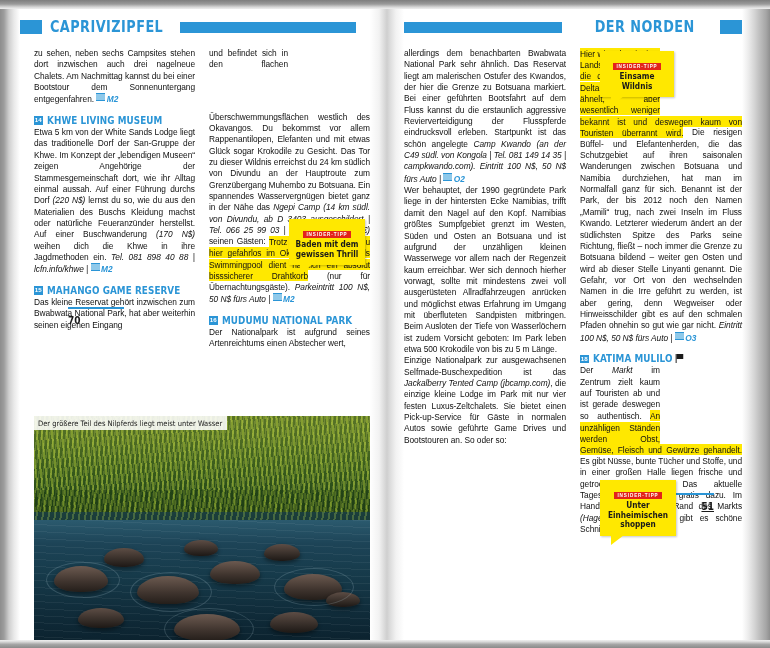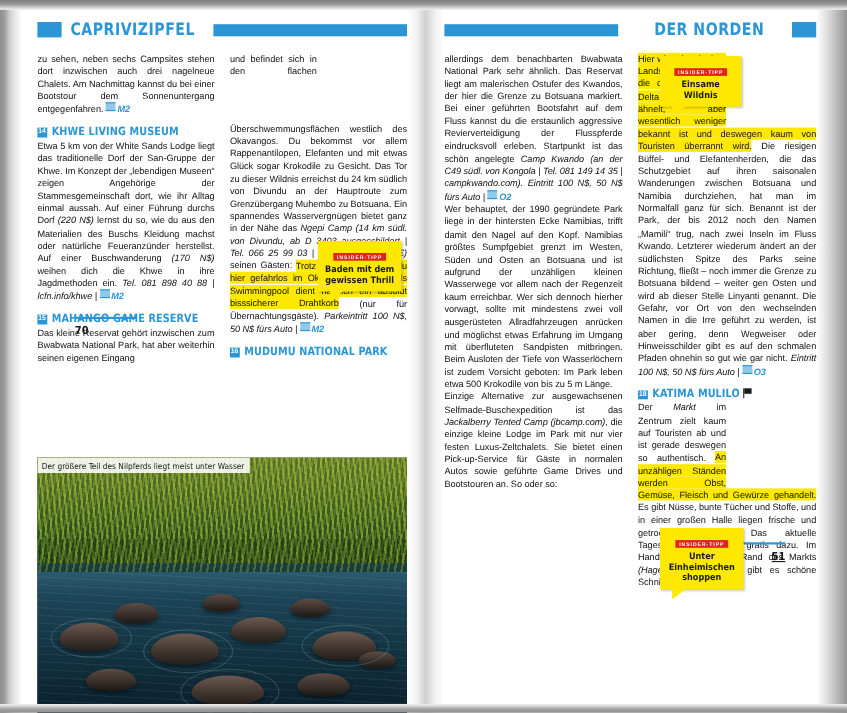--- a/index.html
+++ b/index.html
@@ -13,21 +13,21 @@
     background:linear-gradient(90deg,#8d8d8d 0px,#9d9d9d 4px,#cfcfcf 9px,#e9e9e9 14px,#ffffff 20px,
       #ffffff 370px,#f2f2f2 379px,#dcdcdc 384px,#cfcfcf 387px,#dcdcdc 390px,#f2f2f2 396px,#ffffff 404px,
       #ffffff 742px,#ededed 748px,#d6d6d6 754px,#bdbdbd 760px,#a6a6a6 766px,#8f8f8f 770px);}
   .spread:before{content:"";position:absolute;left:0;top:0;width:770px;height:9px;
     background:linear-gradient(180deg,#7e7e7e,#9a9a9a 45%,#d8d8d8 80%,#efefef);}
   .spread:after{content:"";position:absolute;left:0;bottom:0;width:770px;height:8px;
     background:linear-gradient(0deg,#8a8a8a,#a5a5a5 45%,#dcdcdc 80%,#f0f0f0);}
 
   
   .hdr{position:absolute;top:18px;height:18px;display:flex;align-items:center;}
-  .hdr-left{left:34px;width:336px;}
+  .hdr-left{left:20px;width:336px;}
   .hdr-right{left:404px;width:338px;justify-content:flex-end;gap:17px;}
   .hdr-sq{width:22px;height:14px;background:#2b95d6;flex:0 0 auto;}
   .hdr-title{color:#2b95d6;font-weight:bold;font-size:15.5px;letter-spacing:.5px;
     font-family:"DejaVu Sans Condensed","Liberation Sans",sans-serif;white-space:nowrap;
     transform:scaleX(.92);transform-origin:left center;}
   .hdr-right .hdr-title{transform-origin:right center;}
   .hdr-bar{height:11px;background:#2b95d6;flex:1 1 auto;}
   .hdr-left .hdr-bar{margin-left:7px;}
   .hdr-right .hdr-bar{margin-right:7px;}
   .hdr-left .hdr-sq{margin-right:8px;}
@@ -147,20 +147,21 @@
 
       <div class="col">
         <div class="tip-wrap"></div>
         <p><span>und befindet sich in den flachen Überschwemmungsflächen westlich des Okavangos. Du bekommst vor allem Rappenantilopen, Elefanten und mit etwas Glück sogar Krokodile zu Gesicht. Das Tor zu dieser Wildnis erreichst du 24 km südlich von Divundu an der Hauptroute zum Grenzübergang Muhembo zu Botsuana. Ein spannendes Wasservergnügen bietet ganz in der Nähe das </span><i>Ngepi Camp (14 km südl. von Divundu, ab D 3403 ausgeschildert | Tel. 066 25 99 03 | ngepicamp.com | €€)</i><span> seinen Gästen: </span><span class="hl">Trotz Krokodilen kannst du hier gefahrlos im Okavango baden – als Swimmingpool dient nämlich ein absolut bisssicherer Drahtkorb</span><span> (nur für Übernachtungsgäste). </span><i>Parkeintritt 100 N$, 50 N$ fürs Auto |</i>
           <span class="mapref"><span class="mapicon"></span><span>M2</span></span></p>
 
         <div class="sec">
           <span class="sec-num">16</span>
           <span class="sec-name">MUDUMU NATIONAL PARK</span>
         </div>
+        <p>Der Nationalpark ist aufgrund seines Artenreichtums einen Abstecher wert,</p>
       </div>
 
     </div>
 
     <div class="tip" style="left:255px;top:171px;width:76px;">
       <span class="tip-label">INSIDER-TIPP</span>
       <div class="tip-text">Baden mit dem gewissen Thrill</div>
     </div>
 
     <div class="photo" style="position:absolute;left:0;top:362px;">
@@ -194,21 +195,21 @@
   </div>
 
   <div class="page page-r">
     <div class="cols">
 
       <div class="col">
         <p><span>allerdings dem benachbarten Bwabwata National Park sehr ähnlich. Das Reservat liegt am malerischen Ostufer des Kwandos, der hier die Grenze zu Botsuana markiert. Bei einer geführten Bootsfahrt auf dem Fluss kannst du die erstaunlich aggressive Revierverteidigung der Flusspferde eindrucksvoll erleben. Startpunkt ist das schön angelegte </span><i>Camp Kwando (an der C49 südl. von Kongola | Tel. 081 149 14 35 | campkwando.com). Eintritt 100 N$, 50 N$ fürs Auto |</i>
           <span class="mapref"><span class="mapicon"></span><span>O2</span></span></p>
 
         <p>Wer behauptet, der 1990 gegründete Park liege in der hintersten Ecke Namibias, trifft damit den Nagel auf den Kopf. Namibias größtes Sumpfgebiet grenzt im Westen, Süden und Osten an Botsuana und ist aufgrund der unzähligen kleinen Wasserwege vor allem nach der Regenzeit kaum erreichbar. Wer sich dennoch hierher vorwagt, sollte mit mindestens zwei voll ausgerüsteten Allradfahrzeugen anrücken und möglichst etwas Erfahrung im Umgang mit überfluteten Sandpisten mitbringen. Beim Ausloten der Tiefe von Wasserlöchern ist zudem Vorsicht geboten: Im Park leben etwa 500 Krokodile von bis zu 5 m Länge.</p>
-        <p><span>Einzige Alternative zur ausgewachsenen Selfmade-Buschexpedition ist das </span><i>Jackalberry Tented Camp (jbcamp.com)</i><span>, die einzige kleine Lodge im Park mit nur vier festen Luxus-Zeltchalets. Sie bietet einen Pick-up-Service für Gäste in normalen Autos sowie geführte Game Drives und Bootstouren an. So oder so:</span></p>
+        <p><span>Einzige Nationalpark zur ausgewachsenen Selfmade-Buschexpedition ist das </span><i>Jackalberry Tented Camp (jbcamp.com)</i><span>, die einzige kleine Lodge im Park mit nur vier festen Luxus-Zeltchalets. Sie bietet einen Pick-up-Service für Gäste in normalen Autos sowie geführte Game Drives und Bootstouren an. So oder so:</span></p>
       </div>
 
       <div class="col">
         <div class="tip-wrap" style="height:58px;"></div>
         <p><span class="hl">Hier wirst du mit einer Landschaft belohnt, die dem Okavango-Delta in Botsuana ähnelt, aber wesentlich weniger bekannt ist und deswegen kaum von Touristen überrannt wird.</span><span> Die riesigen Büffel- und Elefantenherden, die das Schutzgebiet auf ihren saisonalen Wanderungen zwischen Botsuana und Namibia durchziehen, hat man im Normalfall ganz für sich. Benannt ist der Park, der bis 2012 noch den Namen „Mamili“ trug, nach zwei Inseln im Fluss Kwando. Letzterer wiederum ändert an der südlichsten Spitze des Parks seine Richtung, fließt – noch immer die Grenze zu Botsuana bildend – weiter gen Osten und wird ab dieser Stelle Linyanti genannt. Die Gefahr, vor Ort von den wechselnden Namen in die Irre geführt zu werden, ist aber gering, denn Wegweiser oder Hinweisschilder gibt es auf den schmalen Pfaden ohnehin so gut wie gar nicht. </span><i>Eintritt 100 N$, 50 N$ fürs Auto |</i>
           <span class="mapref"><span class="mapicon"></span><span>O3</span></span></p>
 
         <div class="sec">
           <span class="sec-num">18</span>
           <span class="sec-name"><span>KATIMA MULILO</span><span class="flagicon"></span></span>

